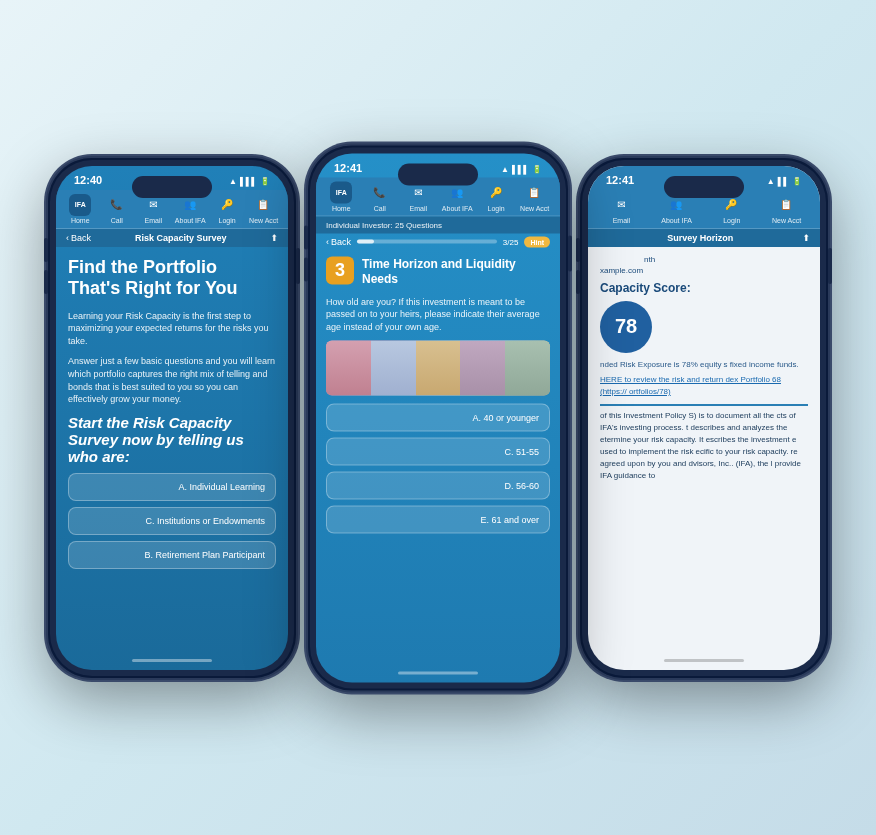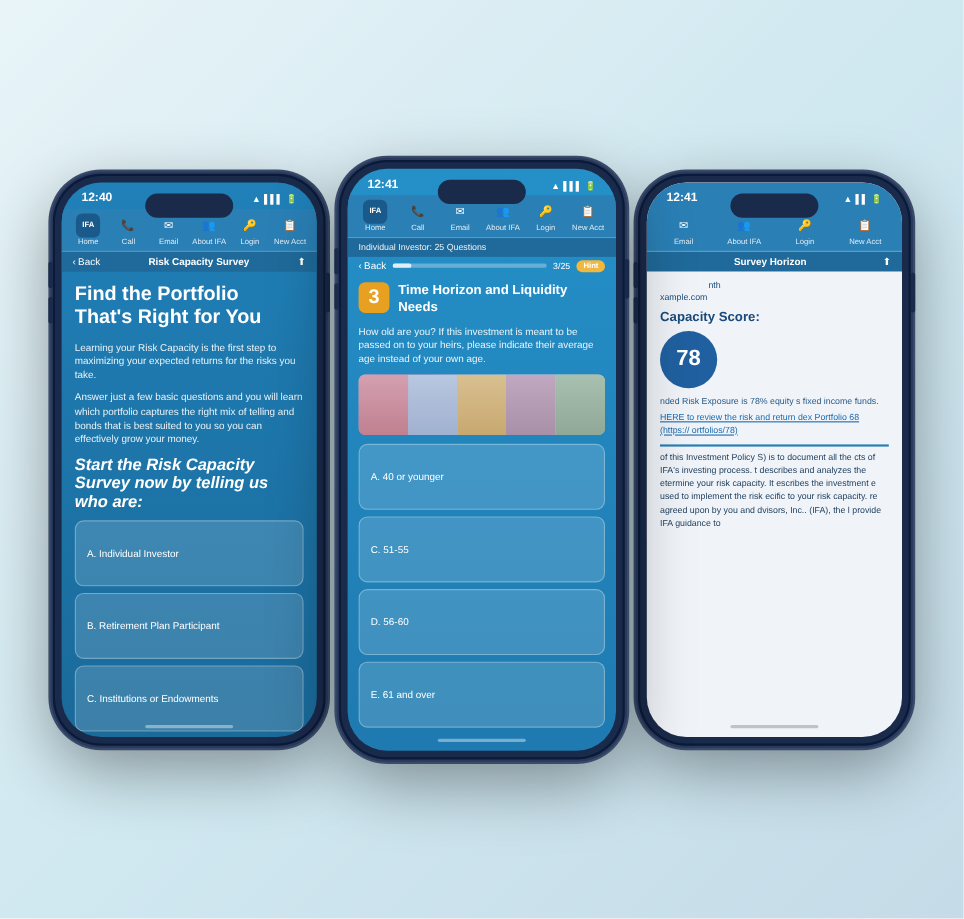--- a/index.html
+++ b/index.html
@@ -203,26 +203,27 @@
       font-weight: 700;
       color: white;
       margin-bottom: 8px;
       font-style: italic;
     }
 
     .answer-btn {
       background: rgba(255,255,255,0.15);
       border: 1px solid rgba(255,255,255,0.3);
       border-radius: 8px;
-      padding: 24px 10px;
+      padding: 8px 10px;
       margin-bottom: 6px;
       font-size: 9px;
       color: white;
       font-weight: 500;
       cursor: pointer;
+      text-align: right;
     }
 
     
     .center-screen {
       background: linear-gradient(180deg, #2590c8 0%, #1e7ab0 100%);
     }
 
     .question-header {
       display: flex;
       align-items: flex-start;
@@ -461,23 +462,23 @@
 
       <div class="screen-content">
         <div class="main-title">
           <span>Find the Portfolio</span><br>
           <span>That's Right for You</span>
         </div>
         <p class="body-text">Learning your Risk Capacity is the first step to maximizing your expected returns for the risks you take.</p>
         <p class="body-text">Answer just a few basic questions and you will learn which portfolio captures the right mix of telling and bonds that is best suited to you so you can effectively grow your money.</p>
         <p class="bold-text">Start the Risk Capacity Survey now by telling us who are:</p>
 
-        <div class="answer-btn">A. Individual Investor</div>
+        <div class="answer-btn">A. Individual Learning</div>
+        <div class="answer-btn">C. Institutions or Endowments</div>
         <div class="answer-btn">B. Retirement Plan Participant</div>
-        <div class="answer-btn">C. Institutions or Endowments</div>
       </div>
 
       <div class="bottom-bar"></div>
     </div>
   </div>
 
   <div class="phone phone-center">
     <div class="side-button vol-up"></div>
     <div class="side-button vol-down"></div>
     <div class="side-button power"></div>

